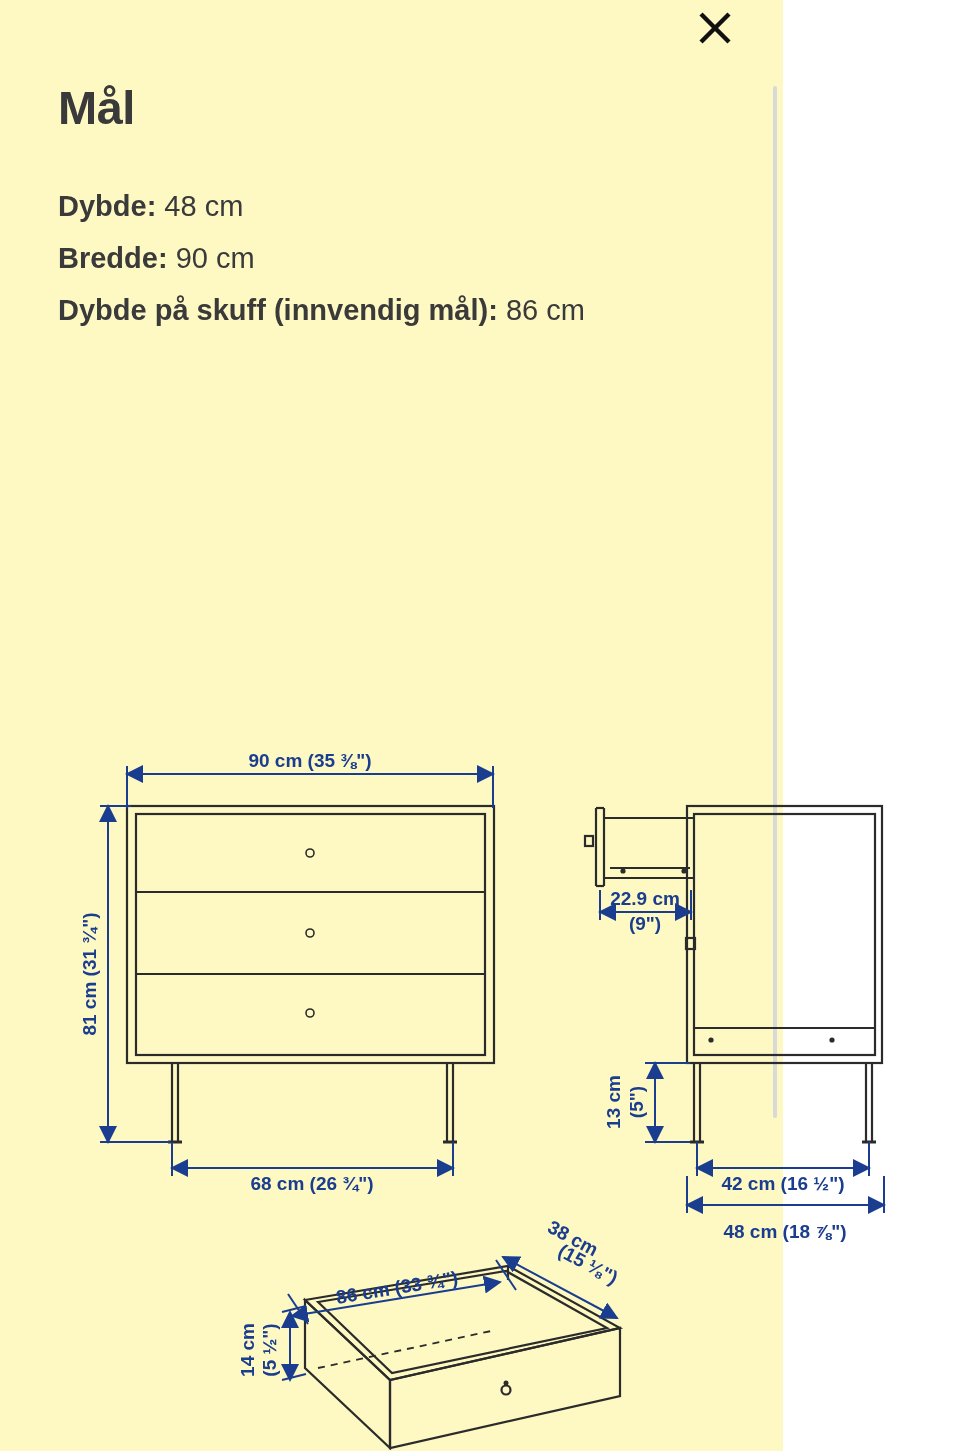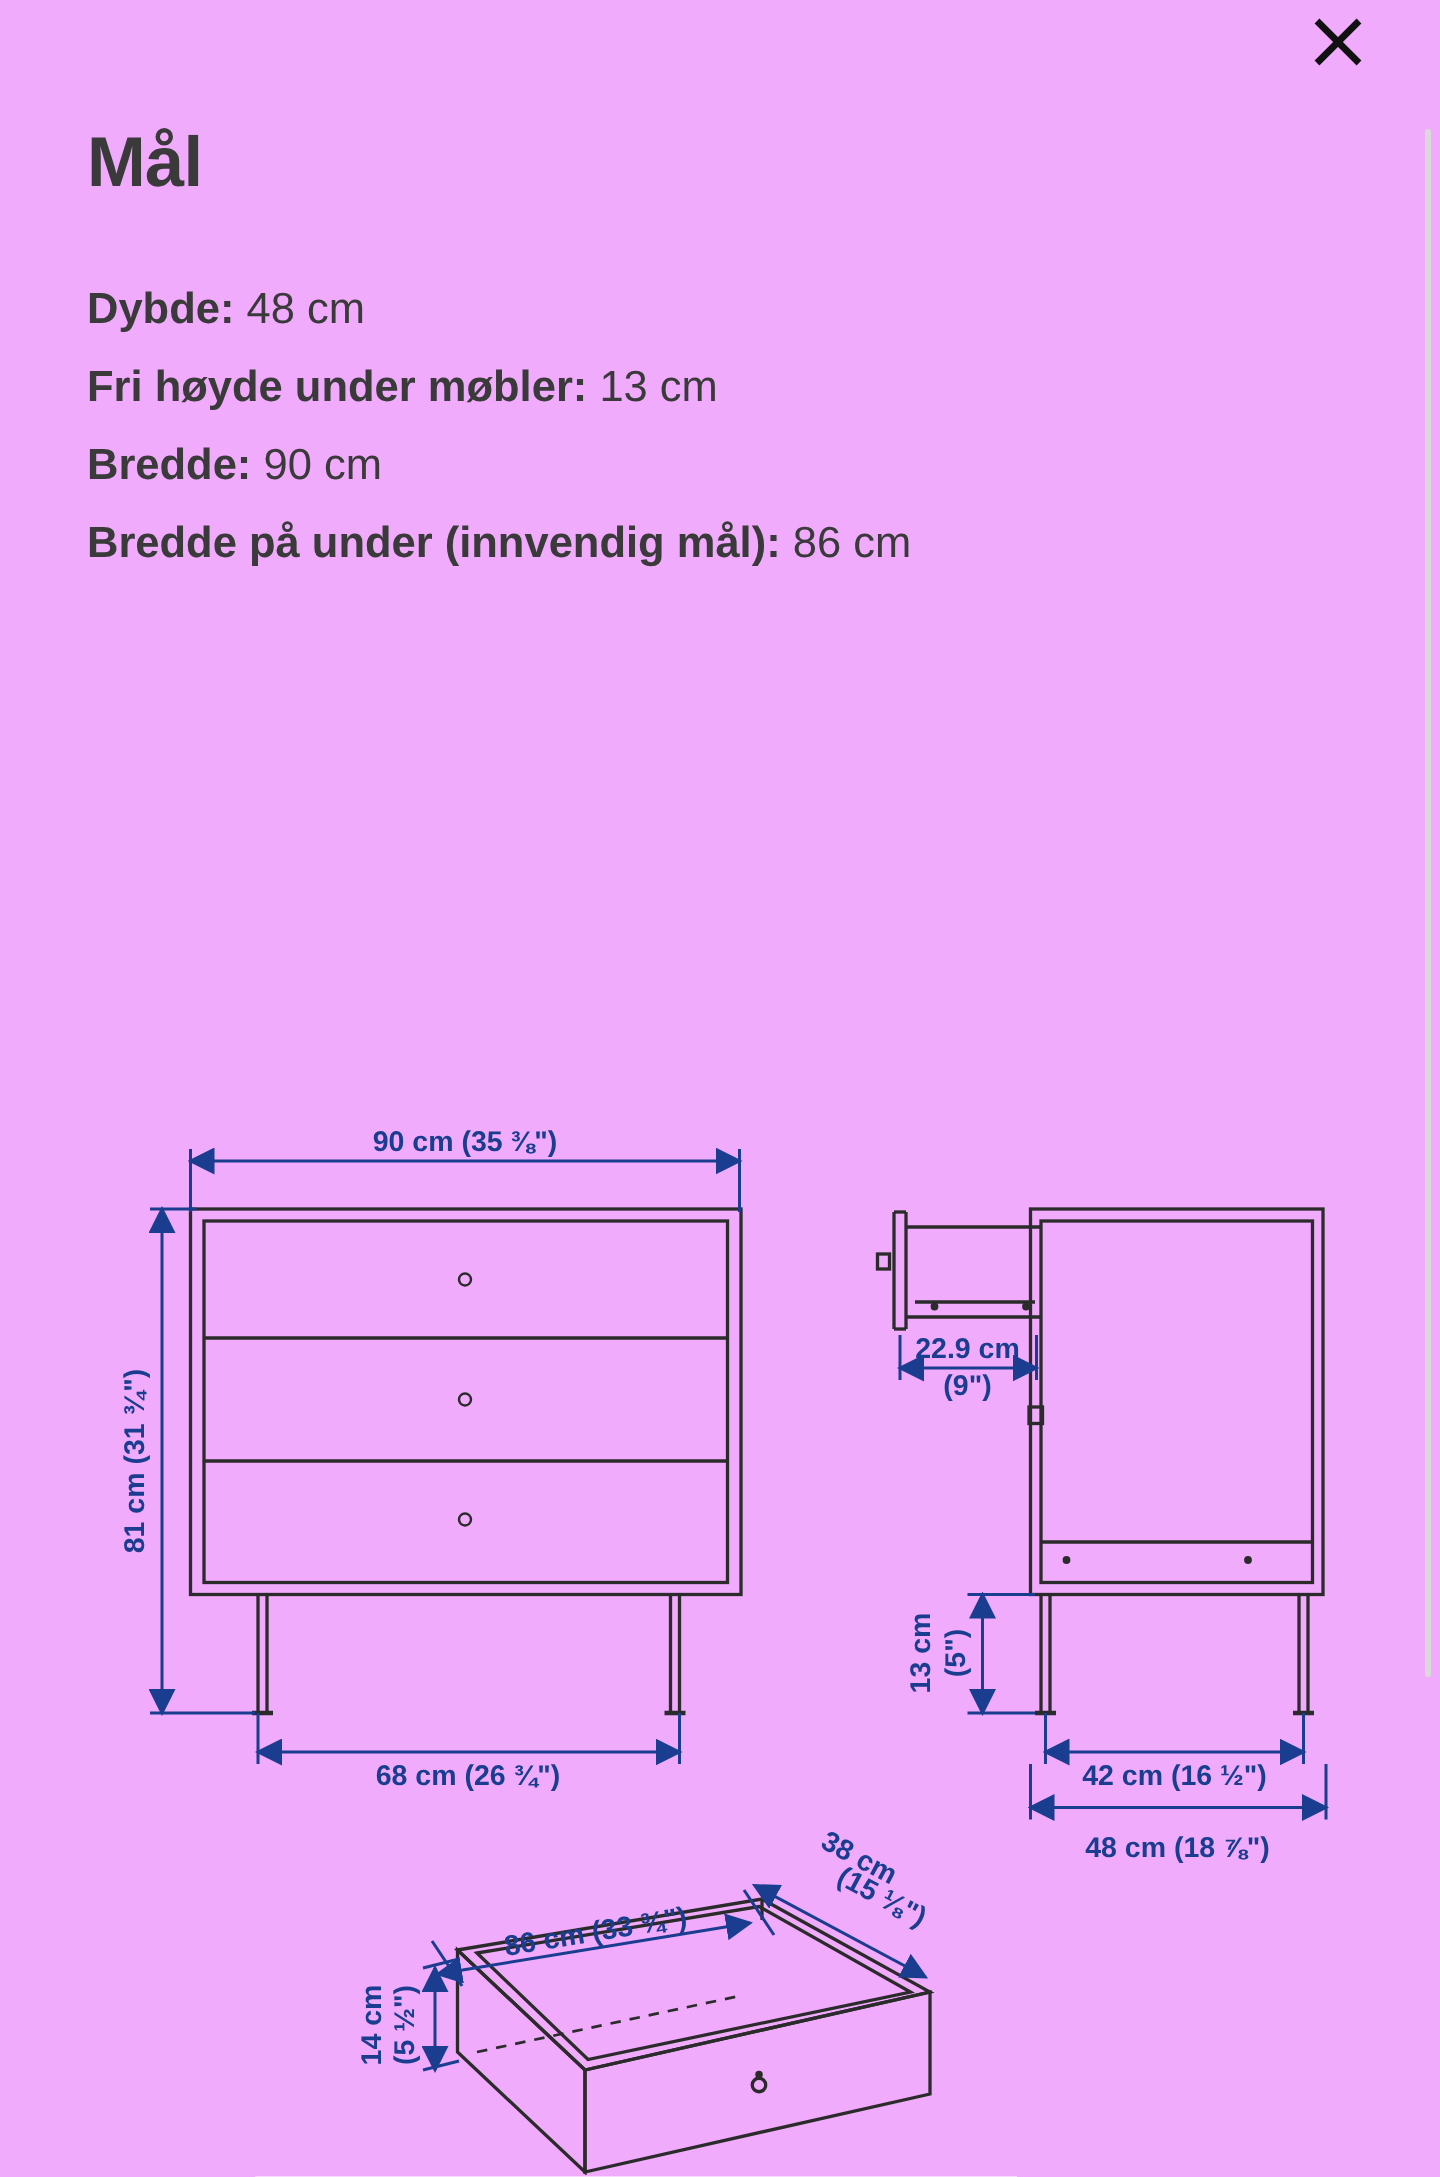--- a/index.html
+++ b/index.html
@@ -8,23 +8,23 @@
     margin: 0;
     padding: 0;
     width: 960px;
     height: 1451px;
     background: #ffffff;
     font-family: "Liberation Sans", sans-serif;
     overflow: hidden;
   }
   .page {
     position: relative;
-    width: 960px;
+    width: 783px;
     height: 1451px;
-    background: #f0abfc;
+    background: #fef9c3;
   }
   
   .close-btn {
     position: absolute;
     top: 0;
     right: 40px;
     width: 56px;
     height: 56px;
     display: flex;
     align-items: center;
@@ -101,29 +101,25 @@
 
   <div class="content">
     <h1 class="page-title">Mål</h1>
 
     <ul class="spec-list">
       <li class="spec-row">
         <span class="spec-label">Dybde:</span>
         <span class="spec-value">48 cm</span>
       </li>
       <li class="spec-row">
-        <span class="spec-label">Fri høyde under møbler:</span>
-        <span class="spec-value">13 cm</span>
-      </li>
-      <li class="spec-row">
         <span class="spec-label">Bredde:</span>
         <span class="spec-value">90 cm</span>
       </li>
       <li class="spec-row">
-        <span class="spec-label">Bredde på under (innvendig mål):</span>
+        <span class="spec-label">Dybde på skuff (innvendig mål):</span>
         <span class="spec-value">86 cm</span>
       </li>
     </ul>
   </div>
 
   <div class="diagram">
     <svg width="960" height="760" viewBox="0 0 960 760" xmlns="http://www.w3.org/2000/svg">
       <defs>
         <marker id="arr" markerWidth="9" markerHeight="9" refX="8" refY="4.5" orient="auto">
           <path d="M0,0 L9,4.5 L0,9 z" fill="#1a3d8f"></path>

